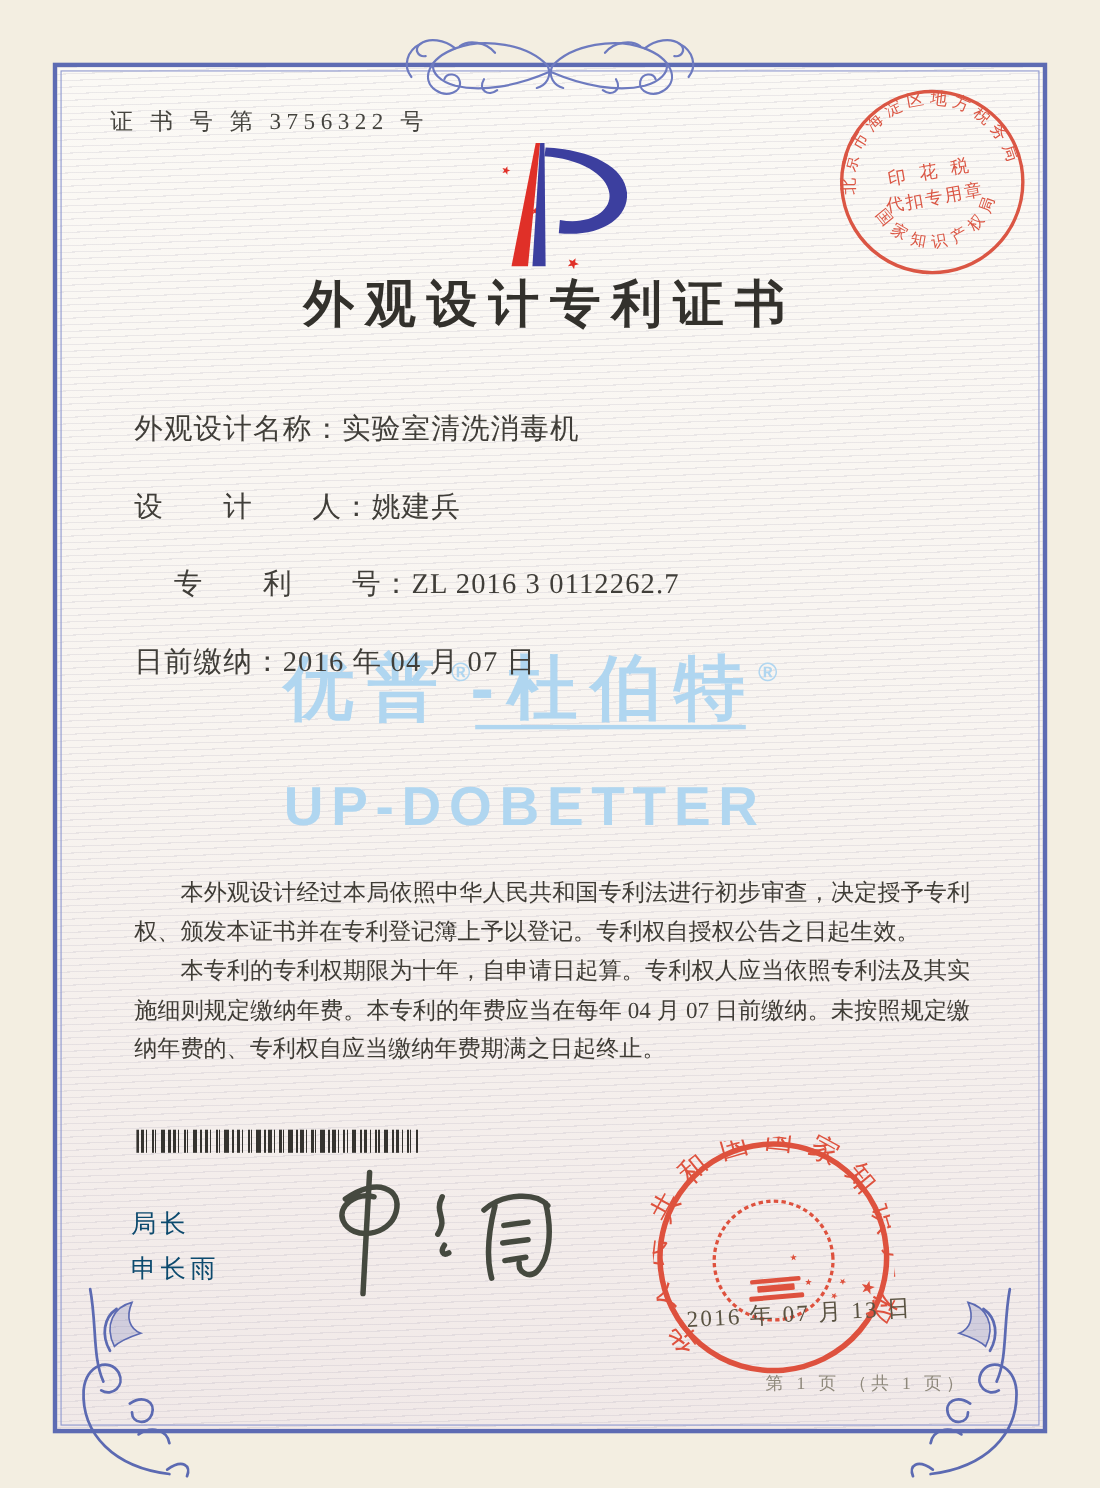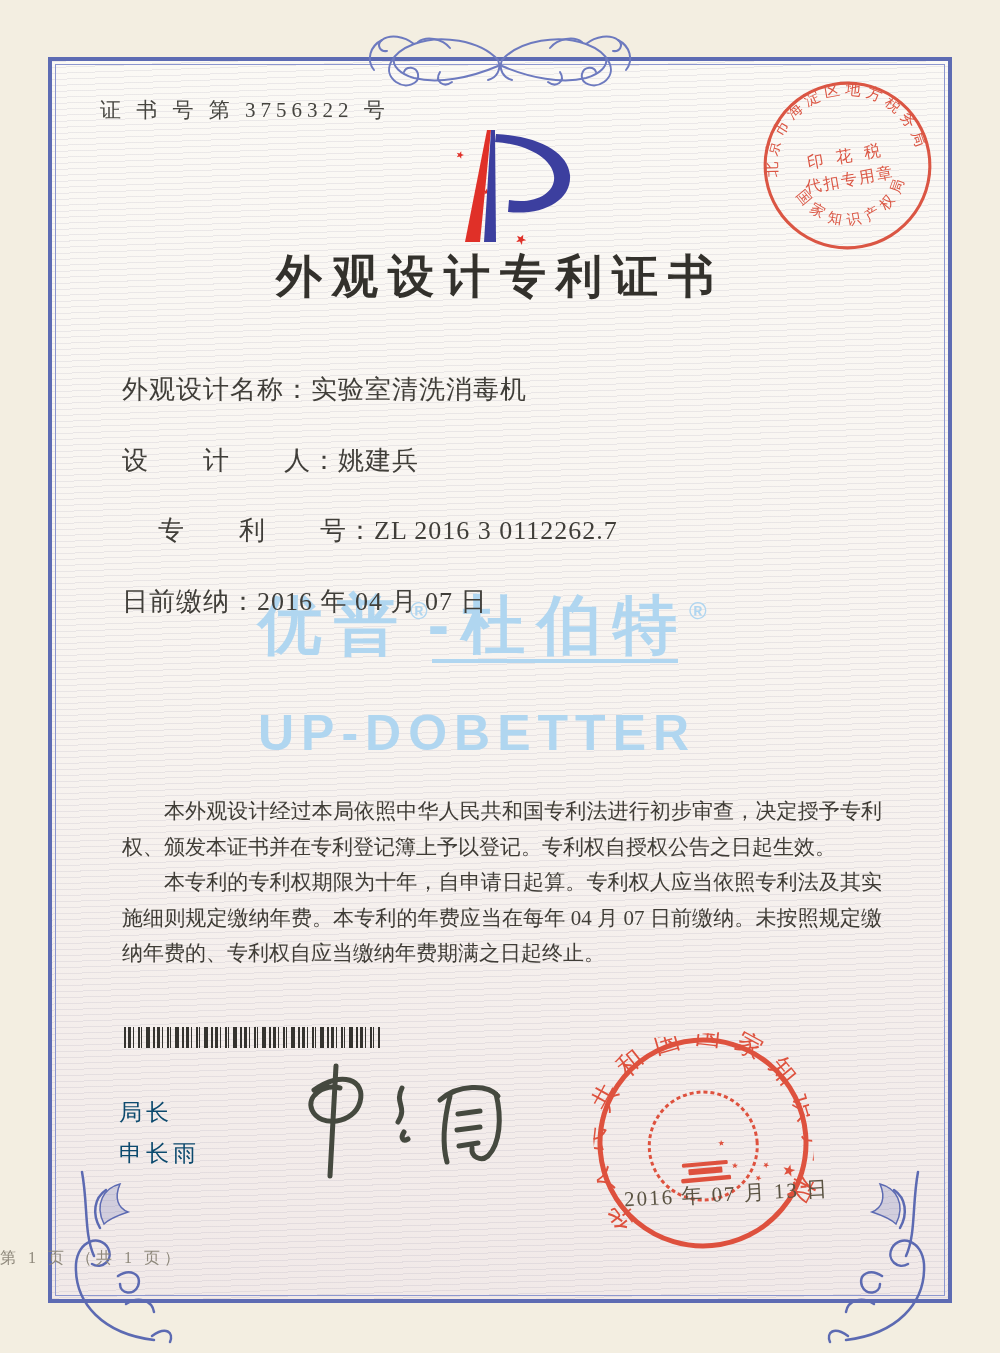--- a/index.html
+++ b/index.html
@@ -32,21 +32,21 @@
       #35332f 9px 10px,transparent 10px 14px,
       #35332f 14px 16px,transparent 16px 17px,
       #35332f 17px 18px,transparent 18px 22px,
       #35332f 22px 26px,transparent 26px 29px);}
 
   .signer{left:119px;z-index:3;font-family:"Liberation Sans","DejaVu Sans",sans-serif;
           font-size:23px;color:#0c4a6e;letter-spacing:4px;}
   .signer-title{top:1097px;} .signer-name{top:1138px;}
   .signature{left:272px;top:1058px;z-index:4;}
 
-  .footer{left:0;top:1248px;width:880px;text-align:left;font-size:16px;color:#8e887b;
+  .footer{left:0;top:1248px;width:880px;text-align:right;font-size:16px;color:#8e887b;
           letter-spacing:4px;z-index:3;}
 
   
   .wm{z-index:1;color:#b0d6f0;font-family:"Liberation Sans","DejaVu Sans",sans-serif;font-weight:bold;}
   .wm-cn{left:258px;top:582px;font-size:64px;letter-spacing:12px;white-space:nowrap;}
   .wm-cn .reg{font-size:24px;vertical-align:28px;letter-spacing:0;}
   .wm-underline{left:432px;top:659px;width:246px;height:4px;background:#b0d6f0;}
   .wm-en{left:258px;top:704px;font-size:50px;letter-spacing:7px;white-space:nowrap;text-align:center;}
 
   

